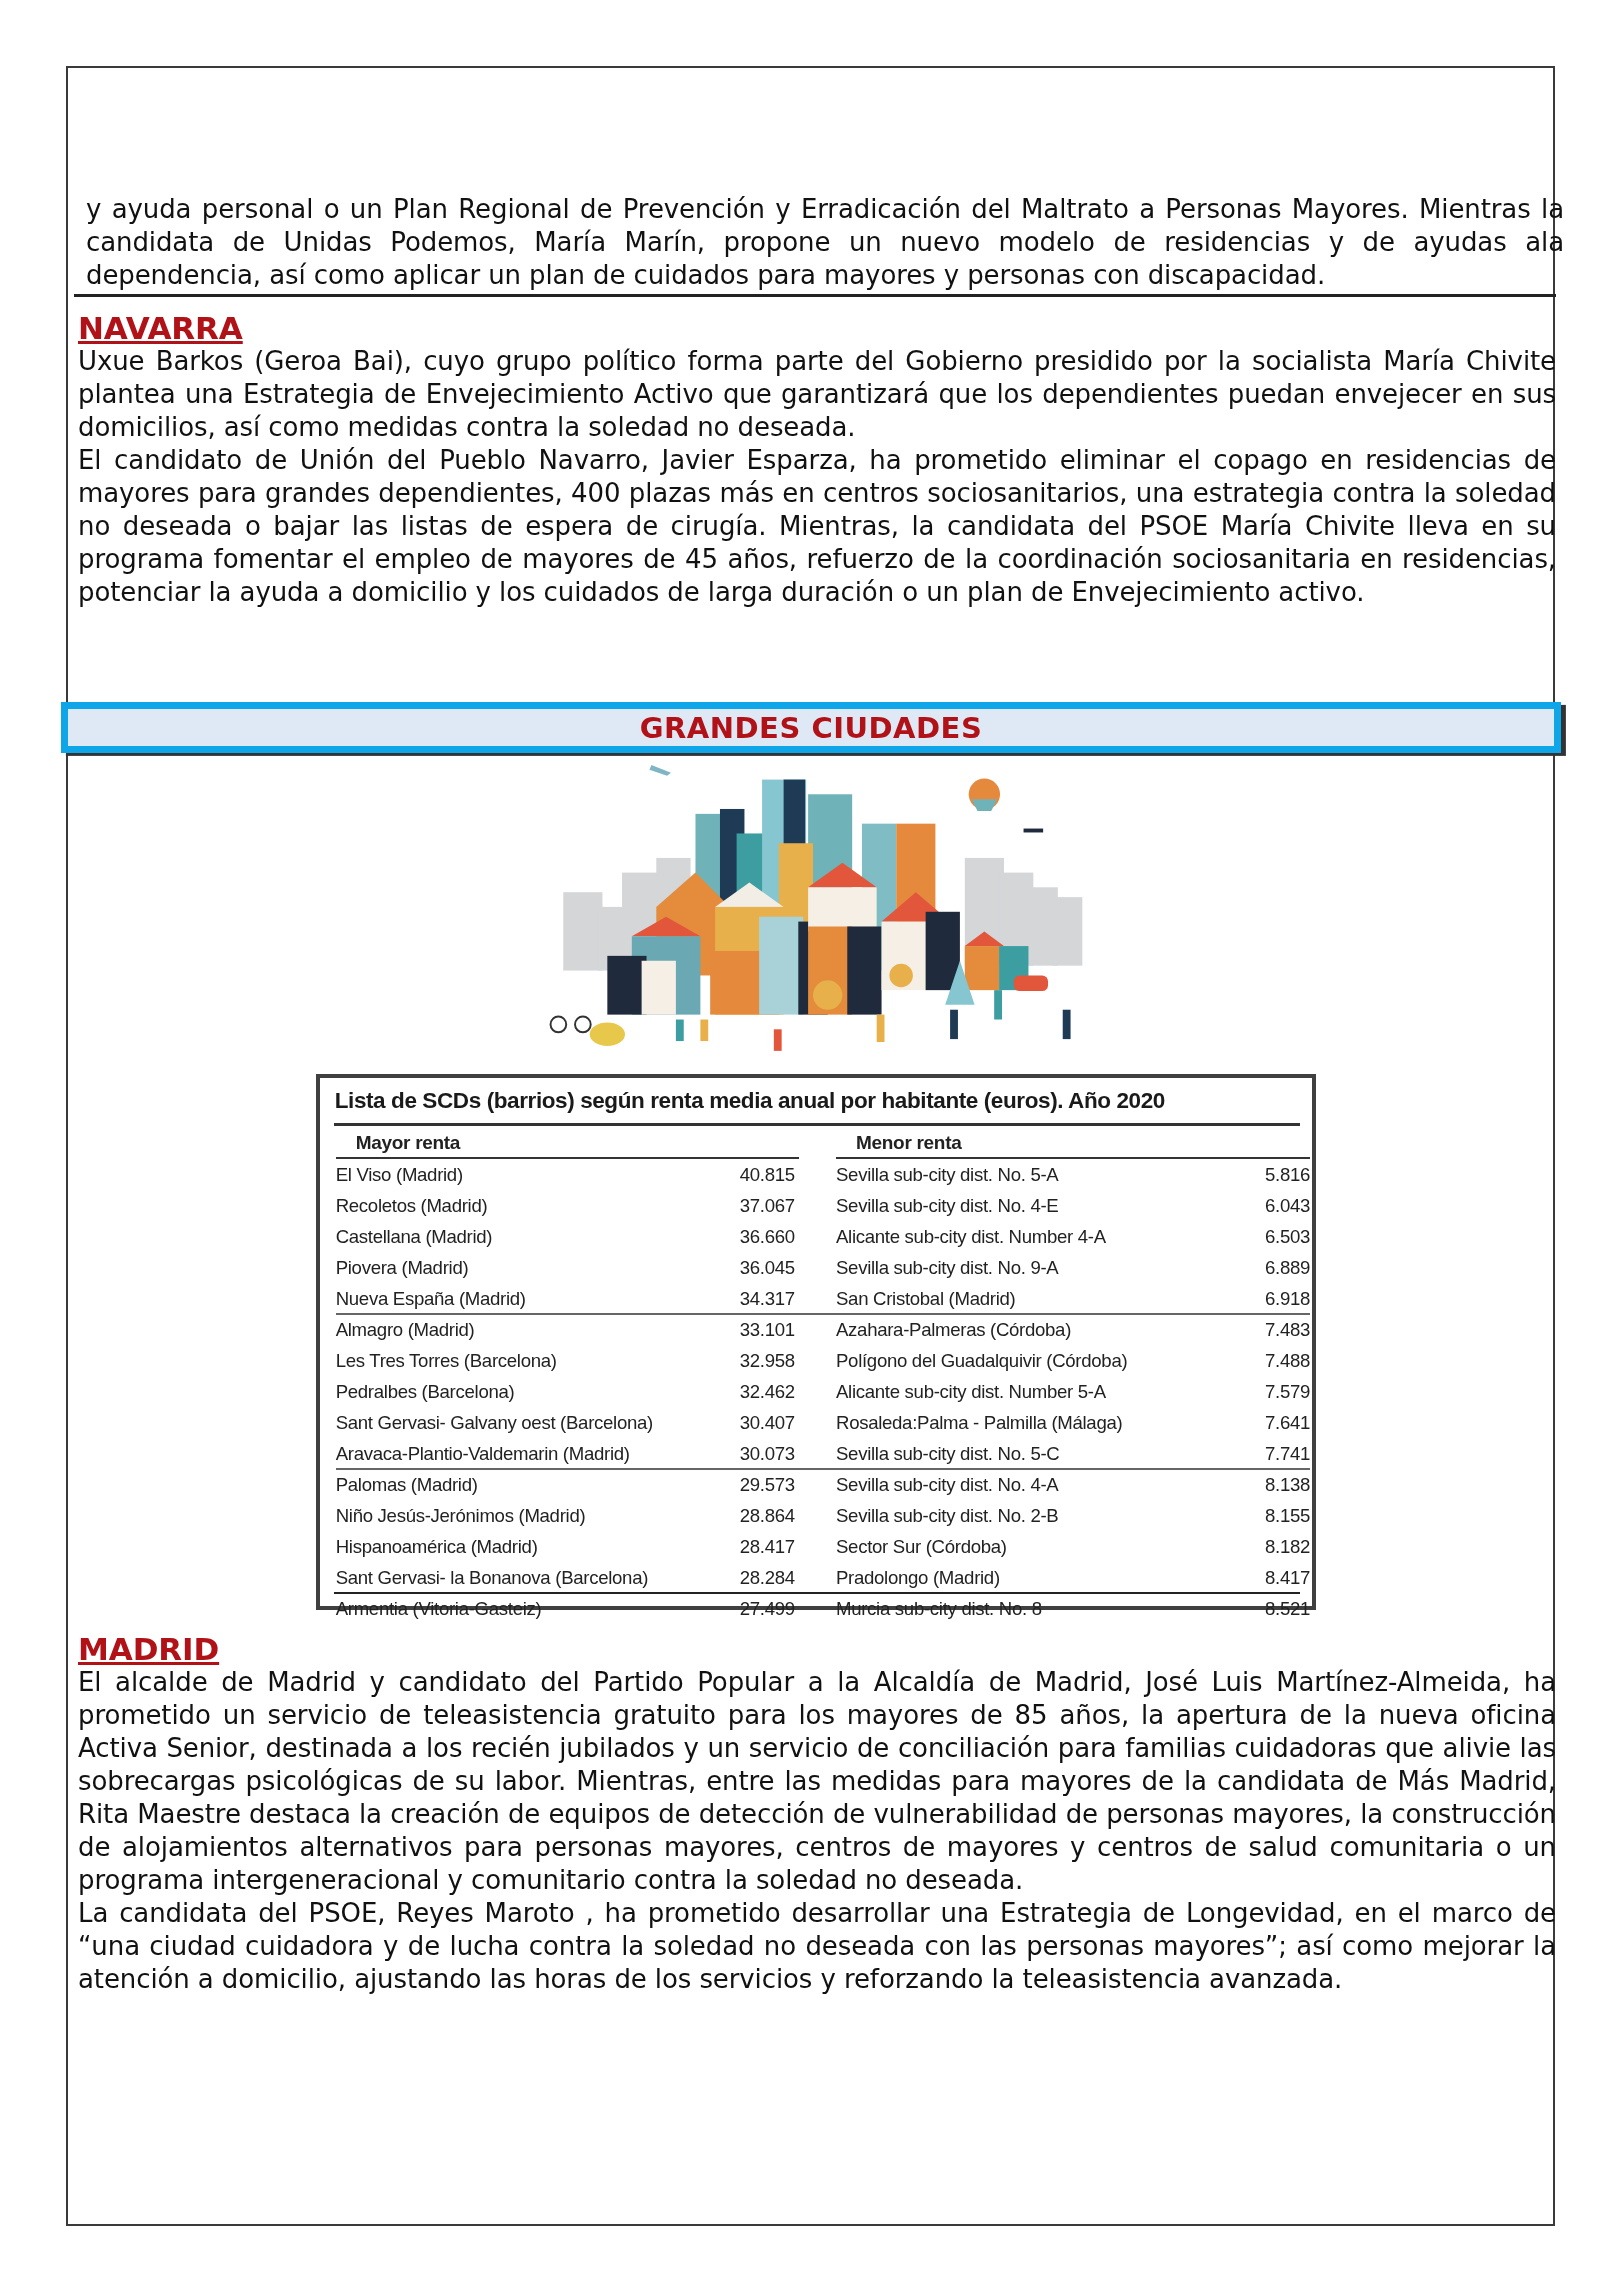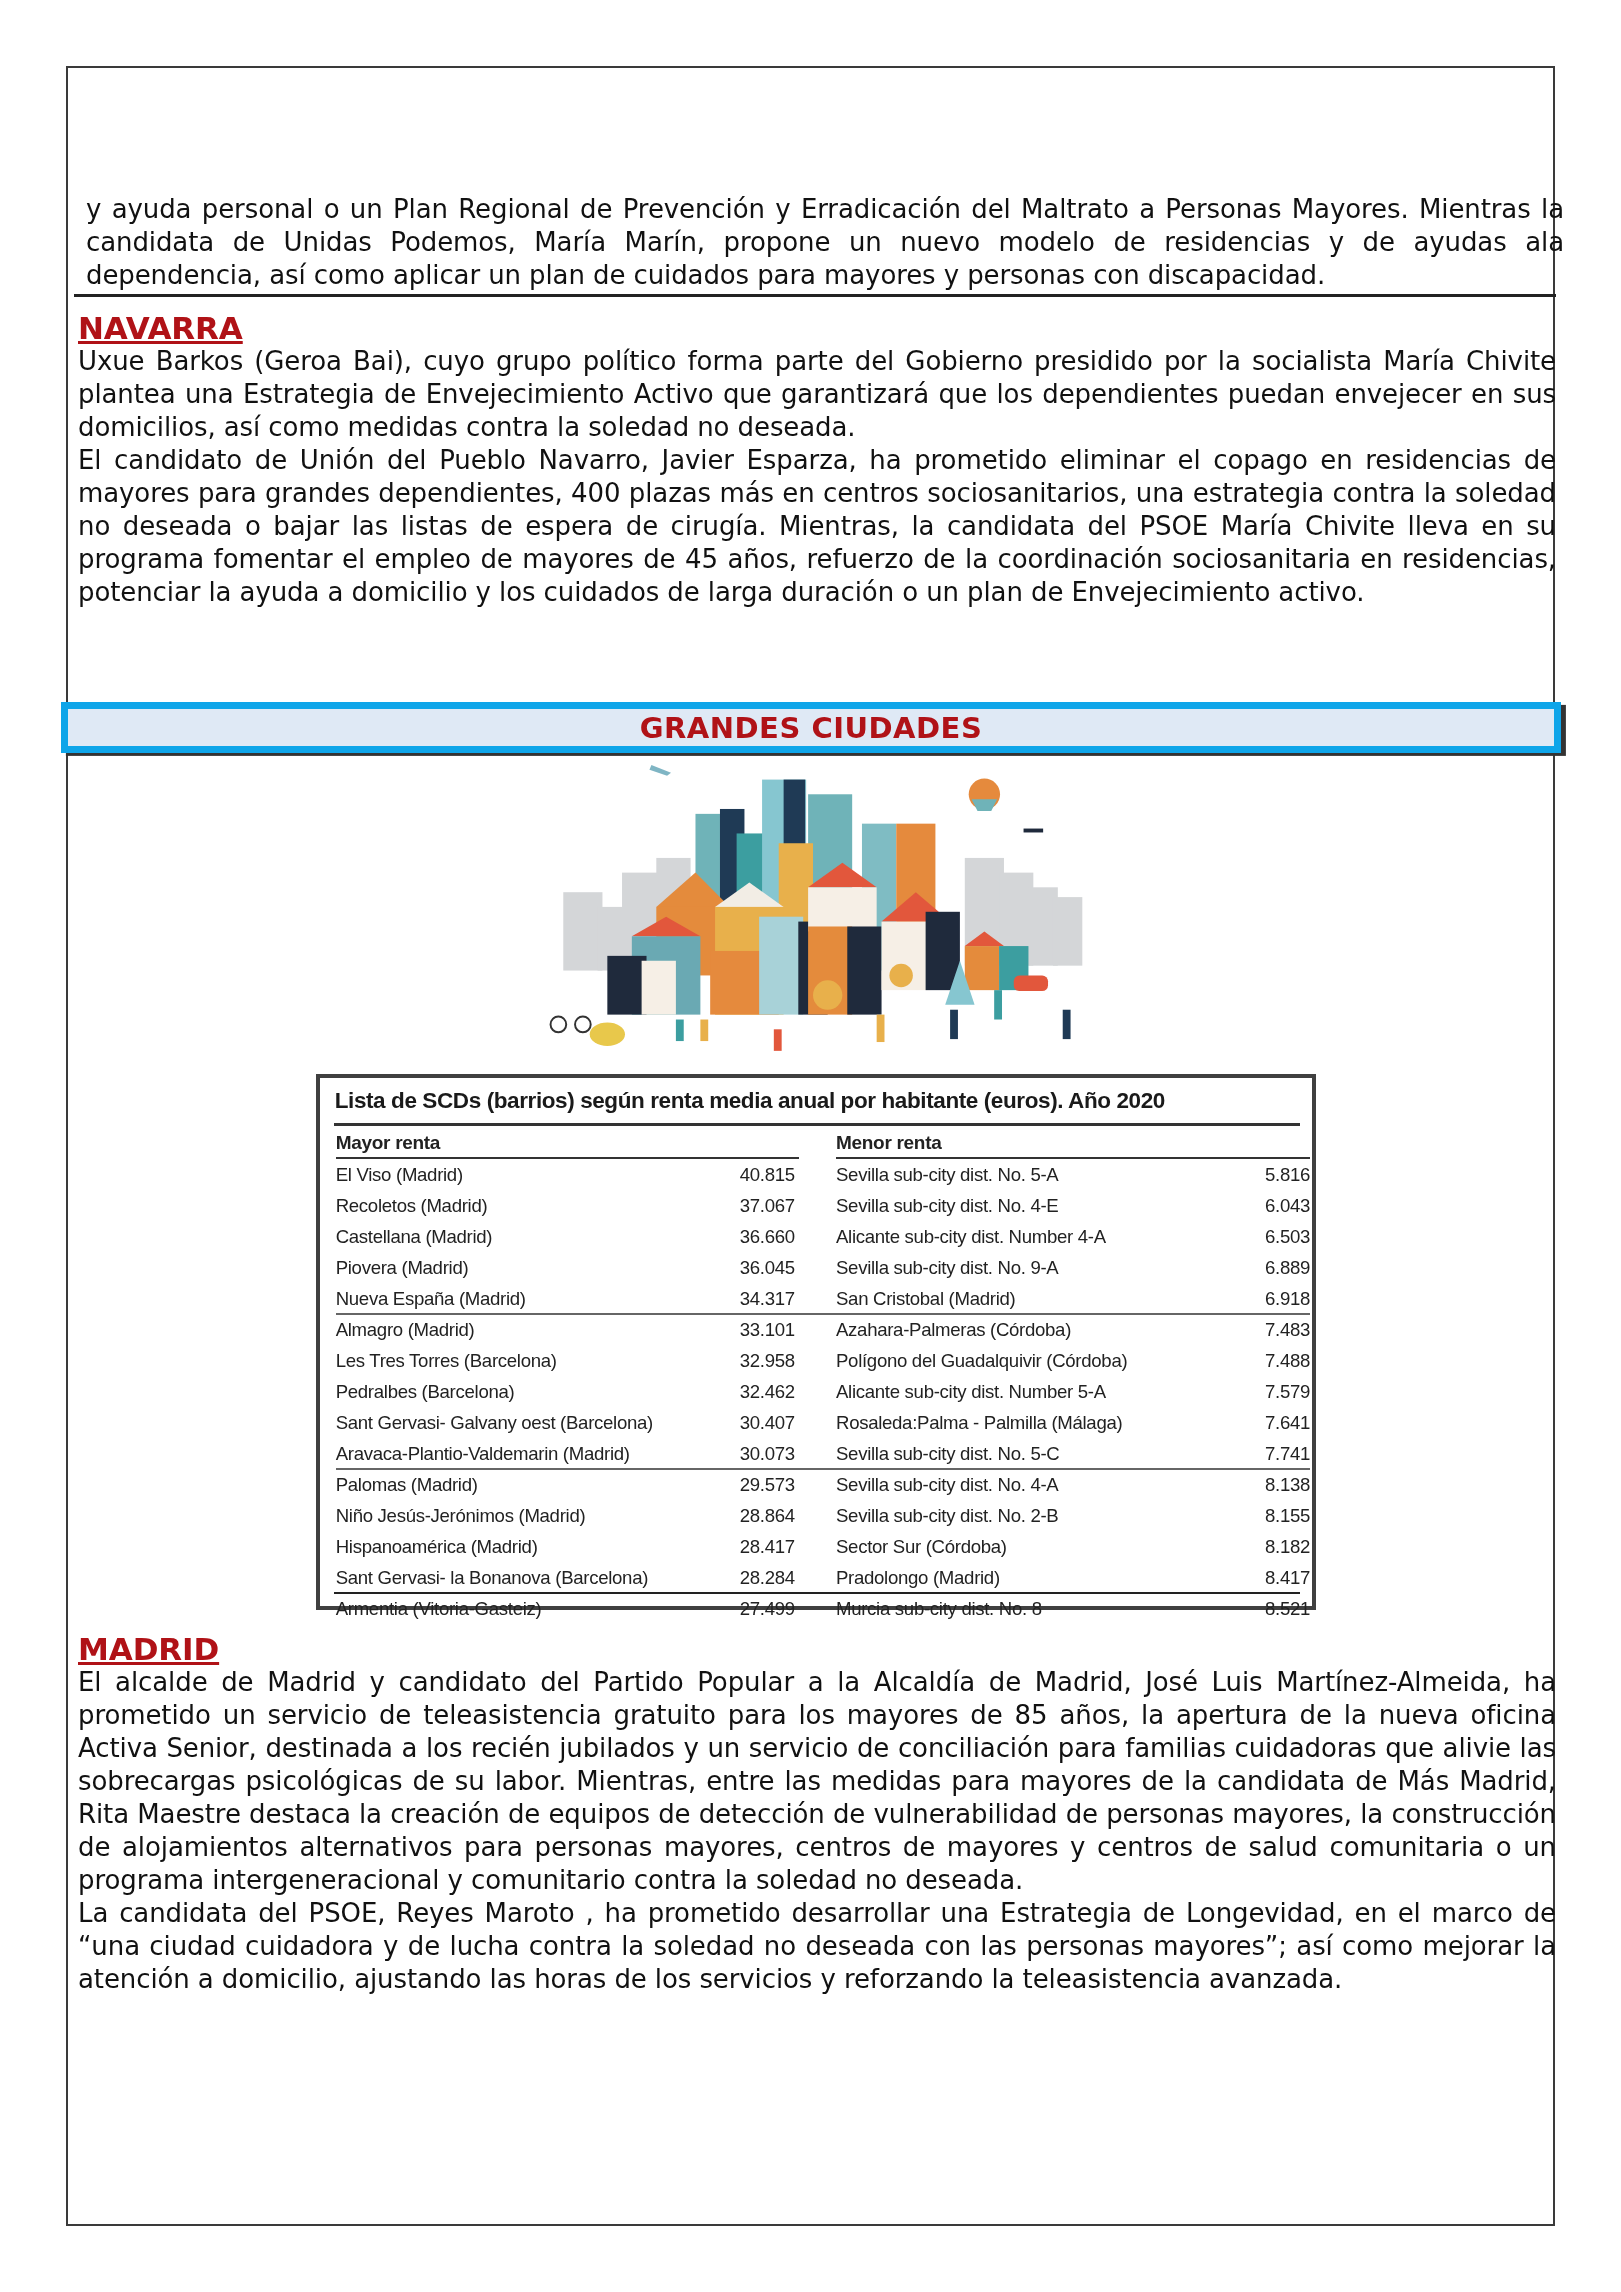--- a/index.html
+++ b/index.html
@@ -36,21 +36,21 @@
       font-family: "Liberation Sans", sans-serif;
     }
     .tbl-title {
       position: absolute; left: 14.7px; top: 9.8px; font-size: 22.5px; font-weight: bold;
       color: #1a1a1a; letter-spacing: -0.4px;
     }
     .tbl-title-rule { position: absolute; left: 13.7px; right: 11.8px; top: 45px; height: 2.9px; background: #333; }
     .col { position: absolute; top: 51px; }
     .col-left { left: 15.7px; width: 463px; }
     .col-right { left: 516px; width: 474px; }
-    .col-head { font-size: 19px; font-weight: bold; color: #222; height: 28px; line-height: 28px; letter-spacing: -0.3px; }
+    .col-head { font-size: 19px; font-weight: bold; color: #222; height: 28px; line-height: 28px; letter-spacing: -0.3px; margin-left: 20px; }
     .col-head-rule { height: 2px; background: #333; }
     .trow { display: flex; justify-content: space-between; height: 31px; line-height: 31px; font-size: 18.6px; color: #222; letter-spacing: -0.3px; }
     .trow .val { text-align: right; }
     .col-left .trow { padding-right: 3.9px; align-items: flex-end; }
     .col-left .trow .name { width: 372px; }
     .group-rule { height: 2px; background: #666; margin-top: -1px; margin-bottom: -1px; }
     .col-left .group-rule { margin-right: -39px; }
     .col-right .group-rule { margin-left: -39px; }
     .bottom-rule { position: absolute; left: 13.7px; right: 11.8px; bottom: 11.8px; height: 2px; background: #222; }
   </style>

